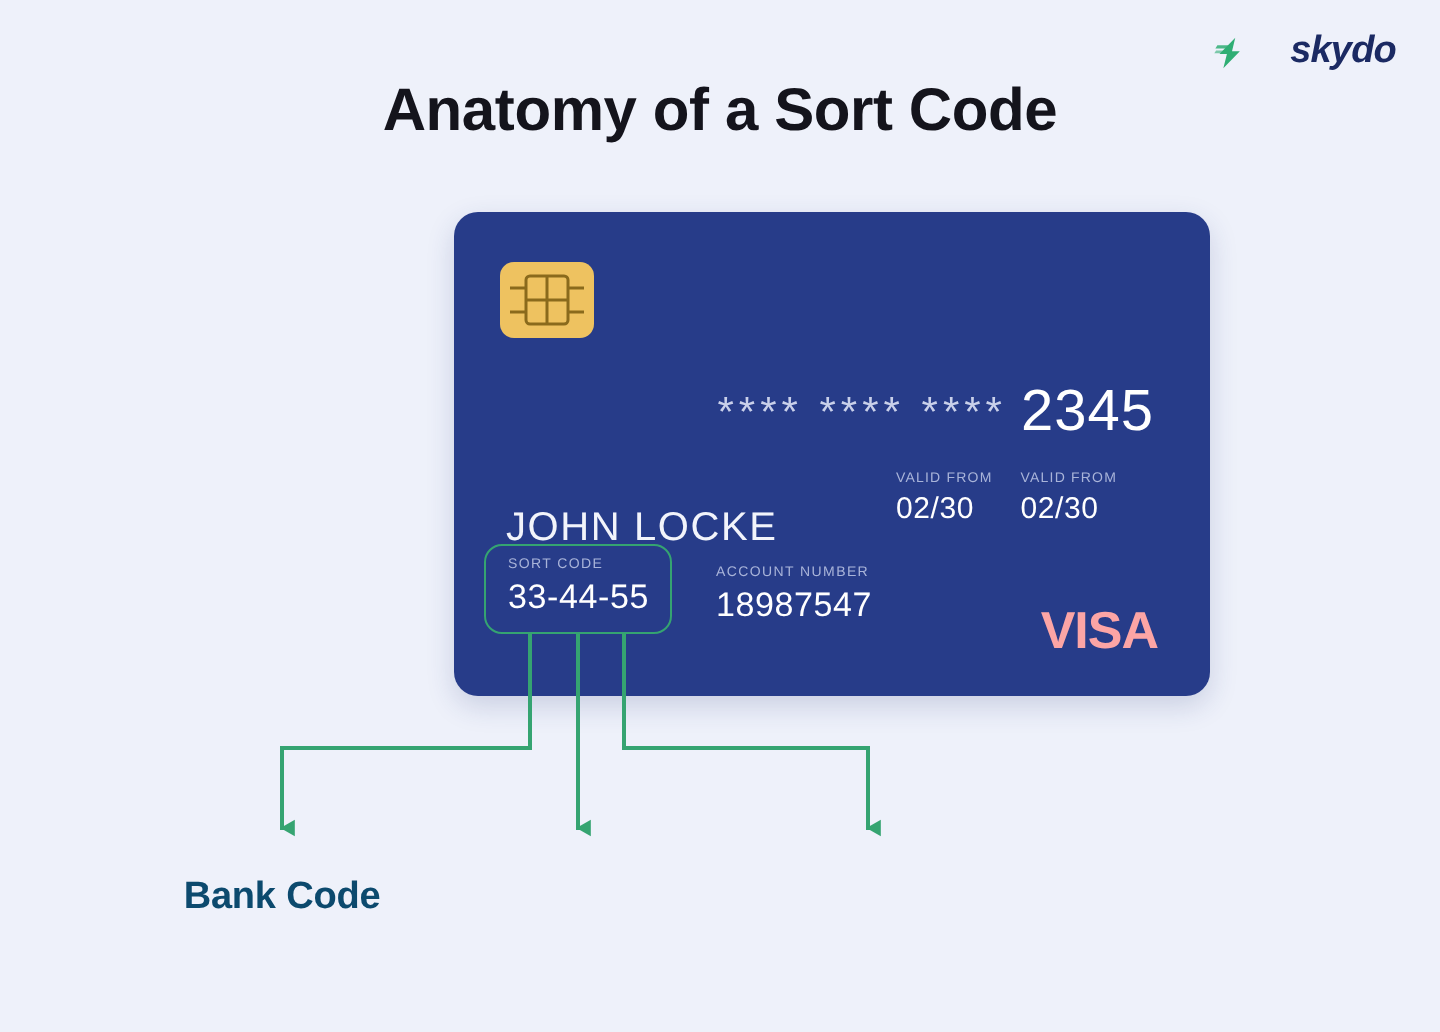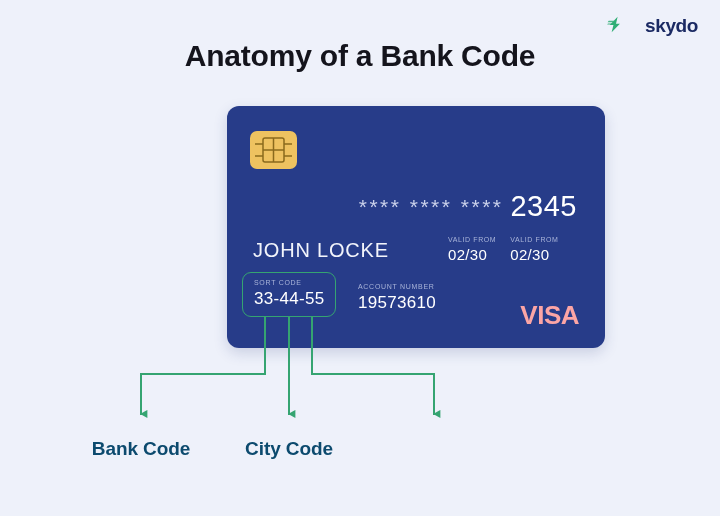--- a/index.html
+++ b/index.html
@@ -15,22 +15,23 @@
     overflow: hidden;
     position: relative;
   }
 
   
   .brand {
     position: absolute;
     top: 16px;
     right: 22px;
     display: flex;
-    align-items: flex-start;
+    align-items: flex-end;
     gap: 21px;
+    font-style: italic;
   }
   .brand-mark {
     width: 17px;
     height: 17px;
     display: block;
   }
   .brand-name {
     font-size: 19px;
     font-weight: bold;
     color: #1b2a63;
@@ -92,21 +93,21 @@
   }
   .card-number .last4 {
     font-size: 29px;
     letter-spacing: 0.5px;
     margin-left: 7px;
   }
 
   .holder-name {
     position: absolute;
     left: 26px;
-    top: 133px;
+    top: 147px;
     font-size: 20px;
     color: #f2f4fb;
     letter-spacing: 0.8px;
   }
 
   .valid-group {
     position: absolute;
     top: 130px;
     left: 221px;
     display: flex;
@@ -196,21 +197,21 @@
   <span>
     <svg class="brand-mark" viewBox="0 0 20 20" aria-hidden="true">
       <path d="M12.5 1 L3.2 10.6 L7.6 10.6 L5.5 19 L15.2 9 L10.6 9 Z" fill="#2fae74"></path>
       <path d="M2 5.5 L8.4 5.5 L7.2 7.3 L0.8 7.3 Z" fill="#2fae74" opacity="0.85"></path>
       <path d="M1.2 8.6 L6.2 8.6 L5.2 10.2 L0.2 10.2 Z" fill="#2fae74" opacity="0.6"></path>
     </svg>
   </span>
   <span class="brand-name">skydo</span>
 </div>
 
-<div class="page-title">Anatomy of a Bank Code</div>
+<div class="page-title">Anatomy of a Sort Code</div>
 
 <div class="card">
 
   <div class="chip">
     <svg width="47" height="38" viewBox="0 0 47 38" aria-hidden="true">
       <g stroke="#8a6a1c" stroke-width="1.5" fill="none">
         <rect x="13" y="7" width="21" height="24" rx="2"></rect>
         <line x1="23.5" y1="7" x2="23.5" y2="31"></line>
         <line x1="5" y1="13" x2="13" y2="13"></line>
         <line x1="5" y1="25" x2="13" y2="25"></line>
@@ -238,21 +239,21 @@
     </div>
   </div>
 
   <div class="sortcode-box">
     <div class="micro-label">SORT CODE</div>
     <div class="micro-value">33-44-55</div>
   </div>
 
   <div class="account-block">
     <div class="micro-label">ACCOUNT NUMBER</div>
-    <div class="micro-value">19573610</div>
+    <div class="micro-value">18987547</div>
   </div>
 
   <div class="visa">VISA</div>
 </div>
 
 <svg class="connectors" viewBox="0 0 720 516">
   <defs>
     <marker id="arrowGreen" markerWidth="9" markerHeight="9" refX="4.5" refY="7.6" orient="auto" markerUnits="userSpaceOnUse">
       <path d="M0.4 1.2 L8.6 1.2 L4.5 8.4 Z" fill="#35a471"></path>
     </marker>
@@ -262,14 +263,13 @@
     <path d="M265,318 L265,374 L141,374 L141,414" marker-end="url(#arrowGreen)"></path>
 
     <path d="M289,318 L289,414" marker-end="url(#arrowGreen)"></path>
 
     <path d="M312,318 L312,374 L434,374 L434,414" marker-end="url(#arrowGreen)"></path>
   </g>
 </svg>
 
 <div class="labels">
   <div class="leg-label" style="left:141px;">Bank Code</div>
-  <div class="leg-label" style="left:289px;">City Code</div>
 </div>
 
 </body></html>

